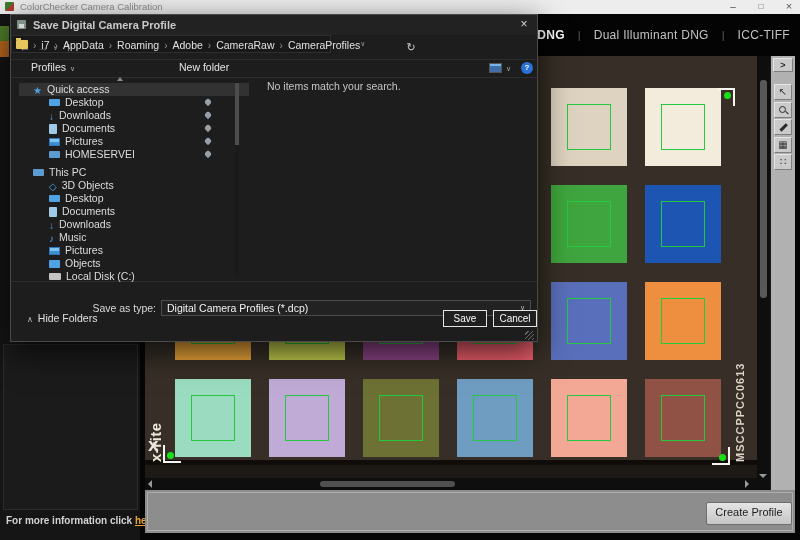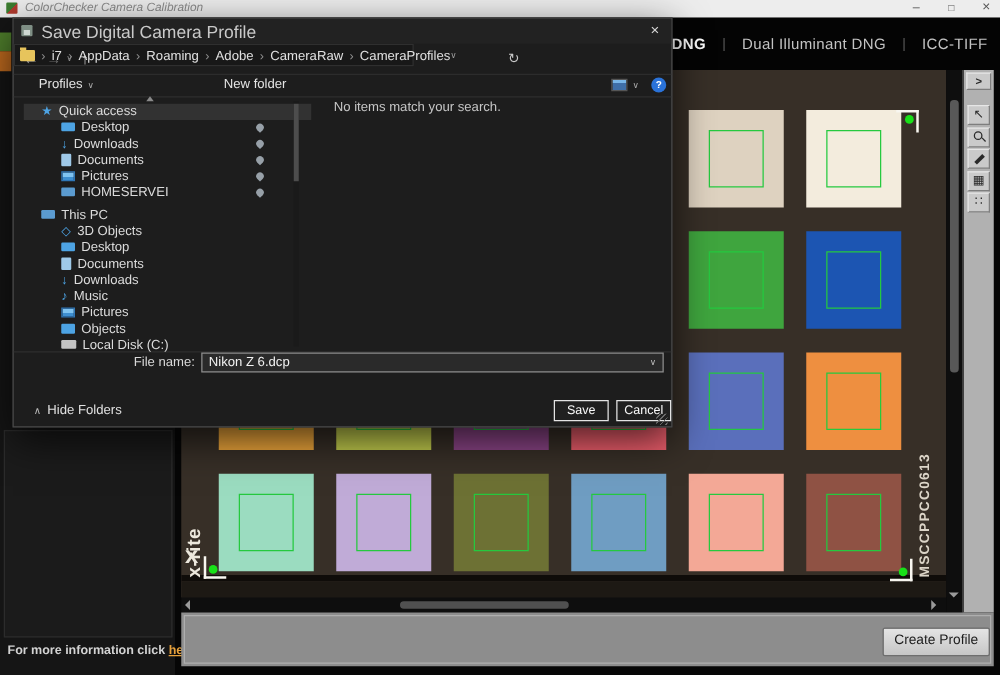--- a/index.html
+++ b/index.html
@@ -3,21 +3,21 @@
 <meta charset="utf-8">
 <style>
   html,body{margin:0;padding:0;background:#000;}
   #screen{position:relative;width:800px;height:540px;background:#060606;overflow:hidden;
           font-family:"Liberation Sans","DejaVu Sans",sans-serif;-webkit-font-smoothing:antialiased;}
   .abs{position:absolute;}
 
   
   #titlebar{left:0;top:0;width:800px;height:14px;background:#ededed;border-bottom:1px solid #cfcfcf;}
   #app-icon{left:5px;top:2px;width:9px;height:9px;background:linear-gradient(135deg,#3c7d2f 50%,#b03a2e 50%);border-radius:1px;}
-  #app-title{left:20px;top:0;height:14px;line-height:14px;font-size:9.5px;color:#8b8b8b;font-style:italic;}
+  #app-title{left:20px;top:0;height:14px;line-height:14px;font-size:9.5px;color:#8b8b8b;}
   .wc{top:0;width:22px;height:14px;text-align:center;line-height:13px;color:#555;font-size:10px;}
   #wc-min{left:722px;} #wc-max{left:750px;font-size:8px;} #wc-close{left:778px;font-size:11px;}
 
   
   #tab-band{left:140px;top:14px;width:660px;height:42px;background:#040404;display:flex;align-items:center;justify-content:flex-end;padding-right:10px;box-sizing:border-box;}
   .tab{font-size:12px;color:#c3c3c3;letter-spacing:.3px;}
   .tab.active{color:#fcfcfc;font-weight:bold;}
   .tab-sep{color:#5e5e5e;margin:0 13px;font-size:11px;}
 
   
@@ -72,21 +72,21 @@
   
   #bottom-panel{left:145px;top:490px;width:650px;height:43px;background:#8d8d8d;}
   #panel-inset{position:absolute;left:2px;top:2px;right:2px;bottom:2px;border:1px solid #aeaeae;}
   #create-profile{left:561px;top:12px;width:84px;height:21px;background:linear-gradient(#e4e4e4,#c6c6c6);border:1px solid #6e6e6e;border-radius:2px;font-size:11px;color:#1c1c1c;text-align:center;line-height:19px;}
 
   
   #dialog{left:10px;top:14px;width:528px;height:328px;background:#1d1d1d;border:1px solid #4a4a4a;box-shadow:0 10px 30px rgba(0,0,0,.7);box-sizing:border-box;}
   #dlg-titlebar{left:0;top:0;width:526px;height:20px;background:#222;}
   #dlg-icon{left:6px;top:5px;width:9px;height:9px;background:#7f8f85;border-radius:1px;}
   #dlg-icon::after{content:"";position:absolute;left:2px;top:4px;width:5px;height:4px;background:#cfd8d2;}
-  #dlg-title{left:22px;top:0;height:20px;line-height:20px;font-size:14px;color:#c9c9c9;}
+  #dlg-title{left:22px;top:0;height:20px;line-height:20px;font-size:11px;color:#c9c9c9;font-weight:bold;}
   #dlg-close{left:504px;top:2px;width:18px;height:16px;text-align:center;line-height:15px;font-size:12px;color:#d8d8d8;}
   #dlg-nav{left:0;top:20px;width:526px;height:24px;border-bottom:1px solid #2c2c2c;}
   .nav-glyph{top:3px;font-size:12px;line-height:18px;}
   #nav-back{left:8px;color:#9a9a9a;} #nav-fwd{left:26px;color:#686868;}
   #nav-drop{left:42px;color:#8a8a8a;font-size:7px;line-height:20px;}
   #nav-up{left:54px;color:#d8d8d8;}
   #crumb-bar{left:68px;top:3px;width:320px;height:18px;background:#181818;border:1px solid #2f2f2f;box-sizing:border-box;display:flex;align-items:center;padding:0 4px;}
   #crumb-folder{width:12px;height:9px;background:#e7c45c;border-radius:1px;position:relative;flex:none;}
   #crumb-folder::before{content:"";position:absolute;left:0;top:-2px;width:5px;height:2px;background:#e7c45c;}
   .crumb{font-size:10.5px;color:#e0e0e0;white-space:nowrap;}
@@ -124,21 +124,21 @@
   .tri-up{border-bottom-color:#8a8a8a;border-top-width:0;border-left-width:3px;border-right-width:3px;border-bottom-width:4px;}
   #empty-msg{left:256px;top:3px;font-size:10.5px;color:#c6c6c6;}
   .frow-label{top:2px;height:15px;line-height:15px;font-size:10.5px;color:#d8d8d8;text-align:right;left:60px;width:85px;}
   .combo{left:150px;top:1px;width:370px;height:16px;box-sizing:border-box;display:flex;align-items:center;padding:0 5px;}
   .combo .val{font-size:10.5px;color:#f2f2f2;flex:1;white-space:nowrap;}
   .combo .cv{font-size:7px;color:#bdbdbd;}
   #row-filename{left:0;top:266px;width:526px;height:18px;}
   #filename-combo{background:#2a2a2a;border:1px solid #8c8c8c;}
   #row-saveas{left:0;top:284px;width:526px;height:18px;}
   #saveas-combo{background:#222;border:1px solid #4b4b4b;}
-  #dlg-footer{left:0;top:302px;width:618px;height:24px;}
+  #dlg-footer{left:0;top:292px;width:618px;height:24px;}
   #hide-folders{left:16px;top:5px;font-size:10.5px;color:#e0e0e0;}
   #hf-chevron{font-size:8px;color:#bbb;margin-right:5px;}
   .dlg-btn{top:3px;width:44px;height:17px;background:#202020;border:1px solid #e4e4e4;box-sizing:border-box;color:#fafafa;font-size:10px;text-align:center;line-height:15px;}
   #btn-save{left:432px;} #btn-cancel{left:482px;}
   #dlg-grip{left:514px;top:316px;width:9px;height:9px;background:repeating-linear-gradient(135deg,transparent 0 2px,#6a6a6a 2px 3px);}
 </style>
 </head>
 <body>
 
 <div id="screen">
@@ -308,24 +308,24 @@
           <div class="sb-item" style="top: 154px; padding-left: 30px;"><span class="ic ic-music">♪</span><span>Music</span></div>
           <div class="sb-item" style="top: 167px; padding-left: 30px;"><span class="ic ic-pic"></span><span>Pictures</span></div>
           <div class="sb-item" style="top: 180px; padding-left: 30px;"><span class="ic ic-video"></span><span>Objects</span></div>
           <div class="sb-item" style="top: 193px; padding-left: 30px;"><span class="ic ic-drive"></span><span>Local Disk (C:)</span></div>
         </div>
       <div id="sb-scrollbar" class="abs">
           <div id="sb-thumb"></div>
         </div>
       <div id="empty-msg" class="abs">No items match your search.</div>
     </div>
-    <div id="row-filename" class="abs">
-      <div class="abs frow-label">File name:</div>
-      <div id="filename-combo" class="abs combo">
-        <span class="val">Nikon Z 6.dcp</span>
+    <div id="row-saveas" class="abs">
+      <div class="abs frow-label">Save as type:</div>
+      <div id="saveas-combo" class="abs combo">
+        <span class="val">Digital Camera Profiles (*.dcp)</span>
         <span class="cv">∨</span>
       </div>
     </div>
     <div id="dlg-footer" class="abs">
       <div id="hide-folders" class="abs">
         <span id="hf-chevron">∧</span><span>Hide Folders</span>
       </div>
       <div id="btn-save" class="abs dlg-btn">Save</div>
       <div id="btn-cancel" class="abs dlg-btn">Cancel</div>
     </div>

